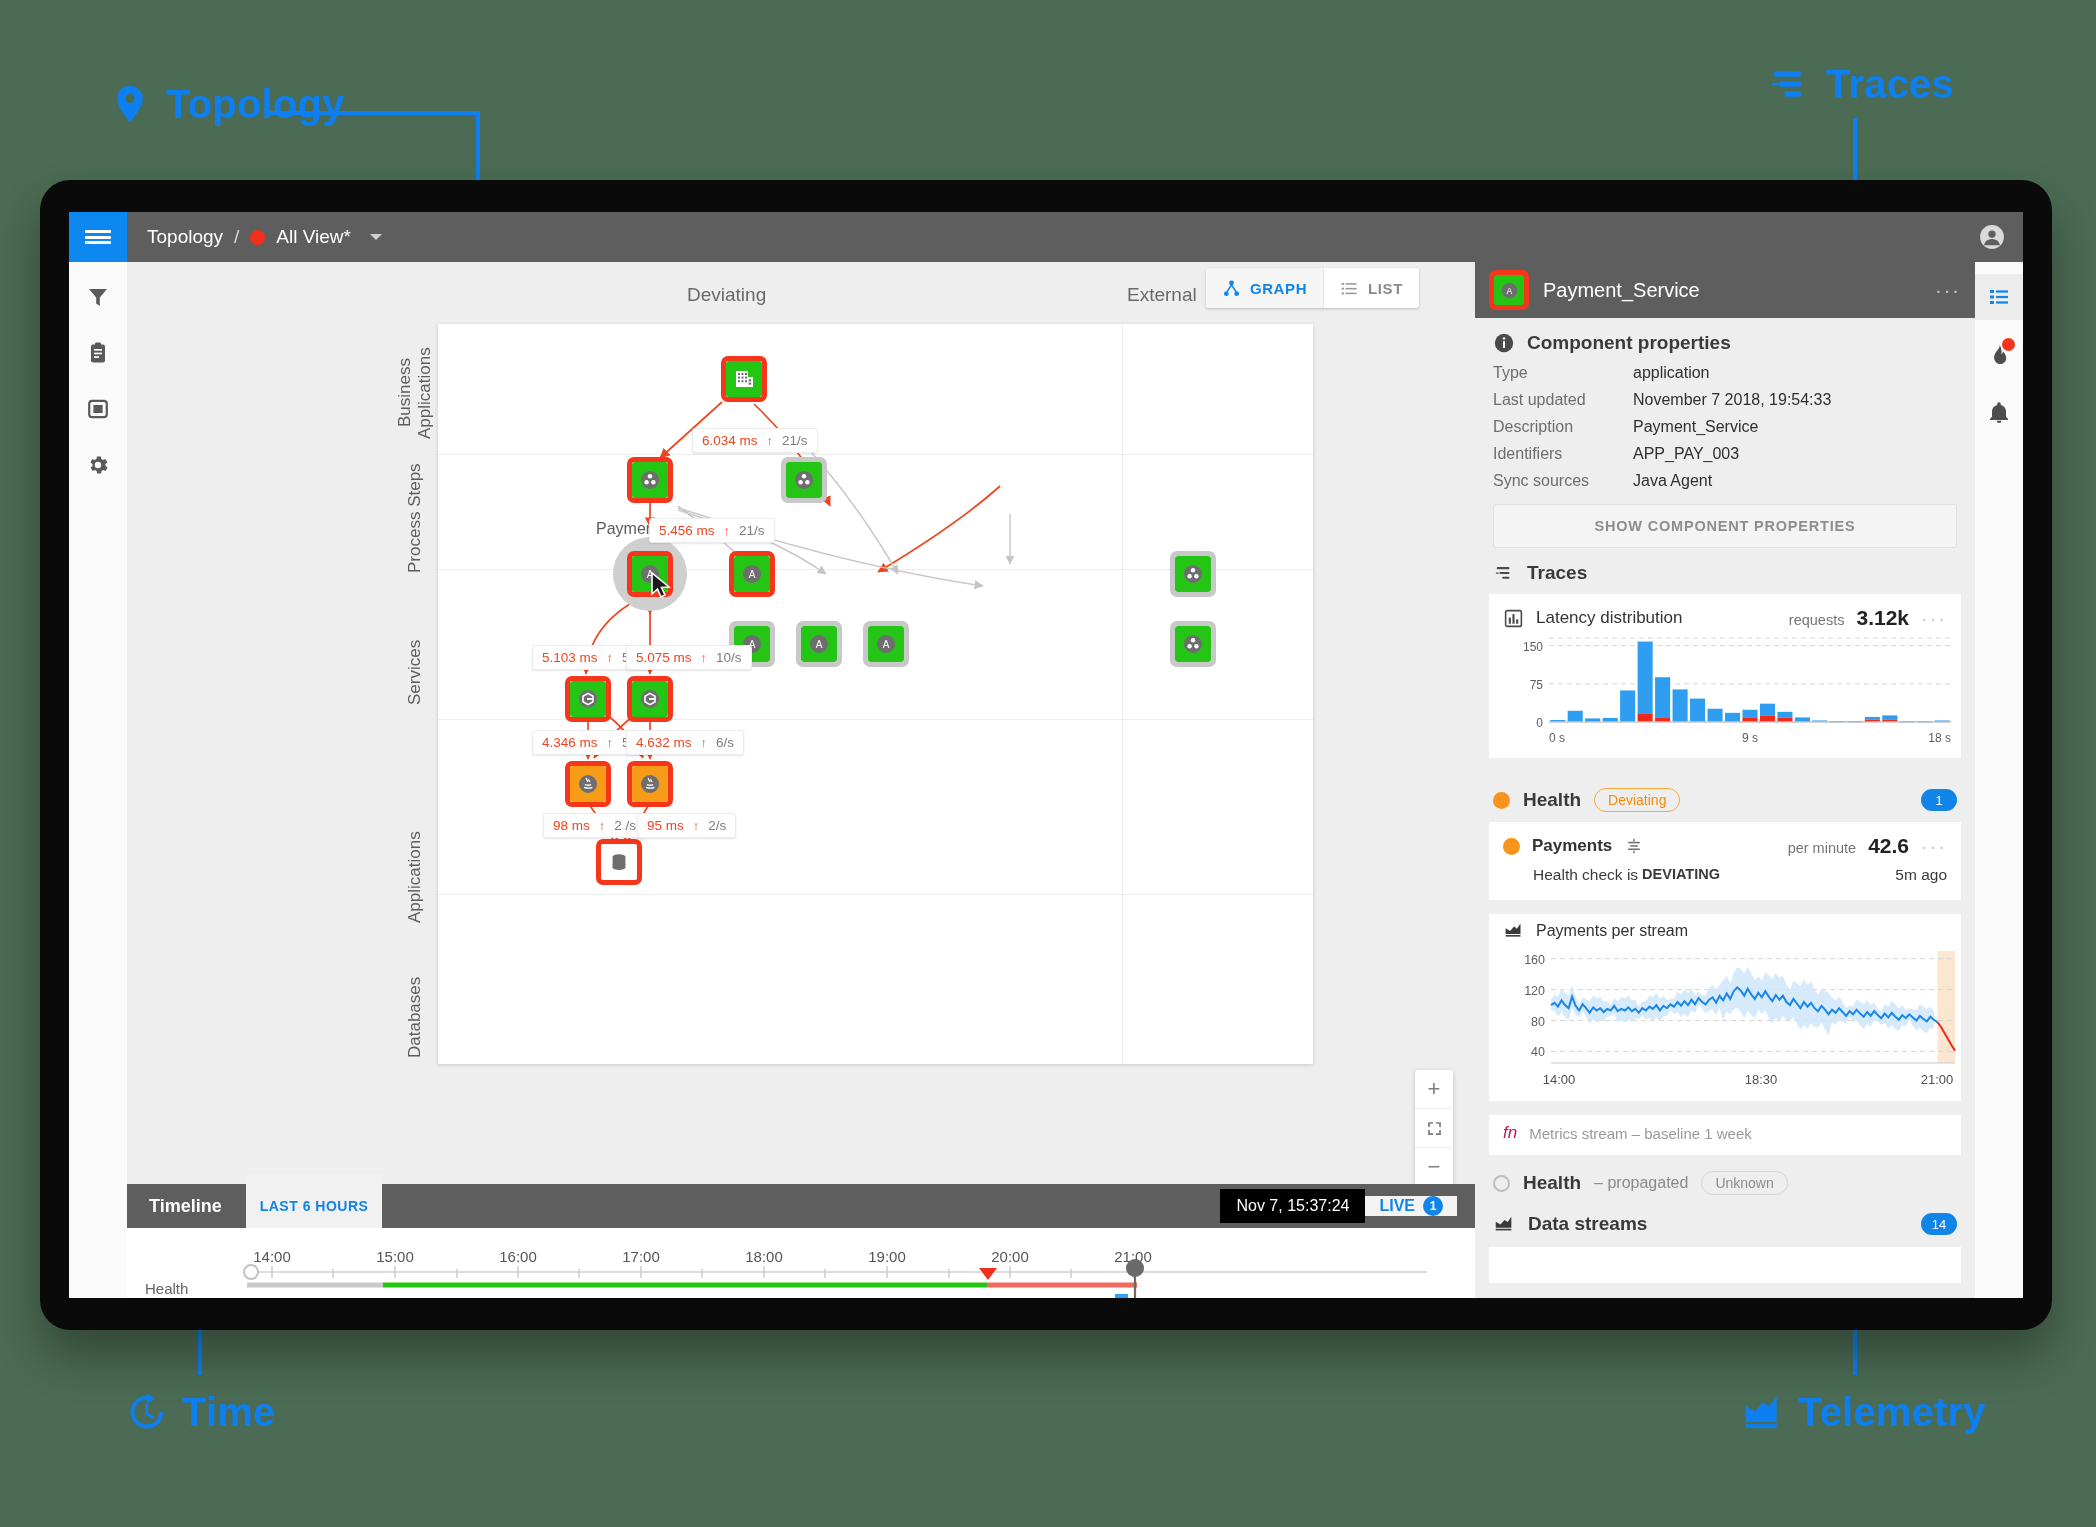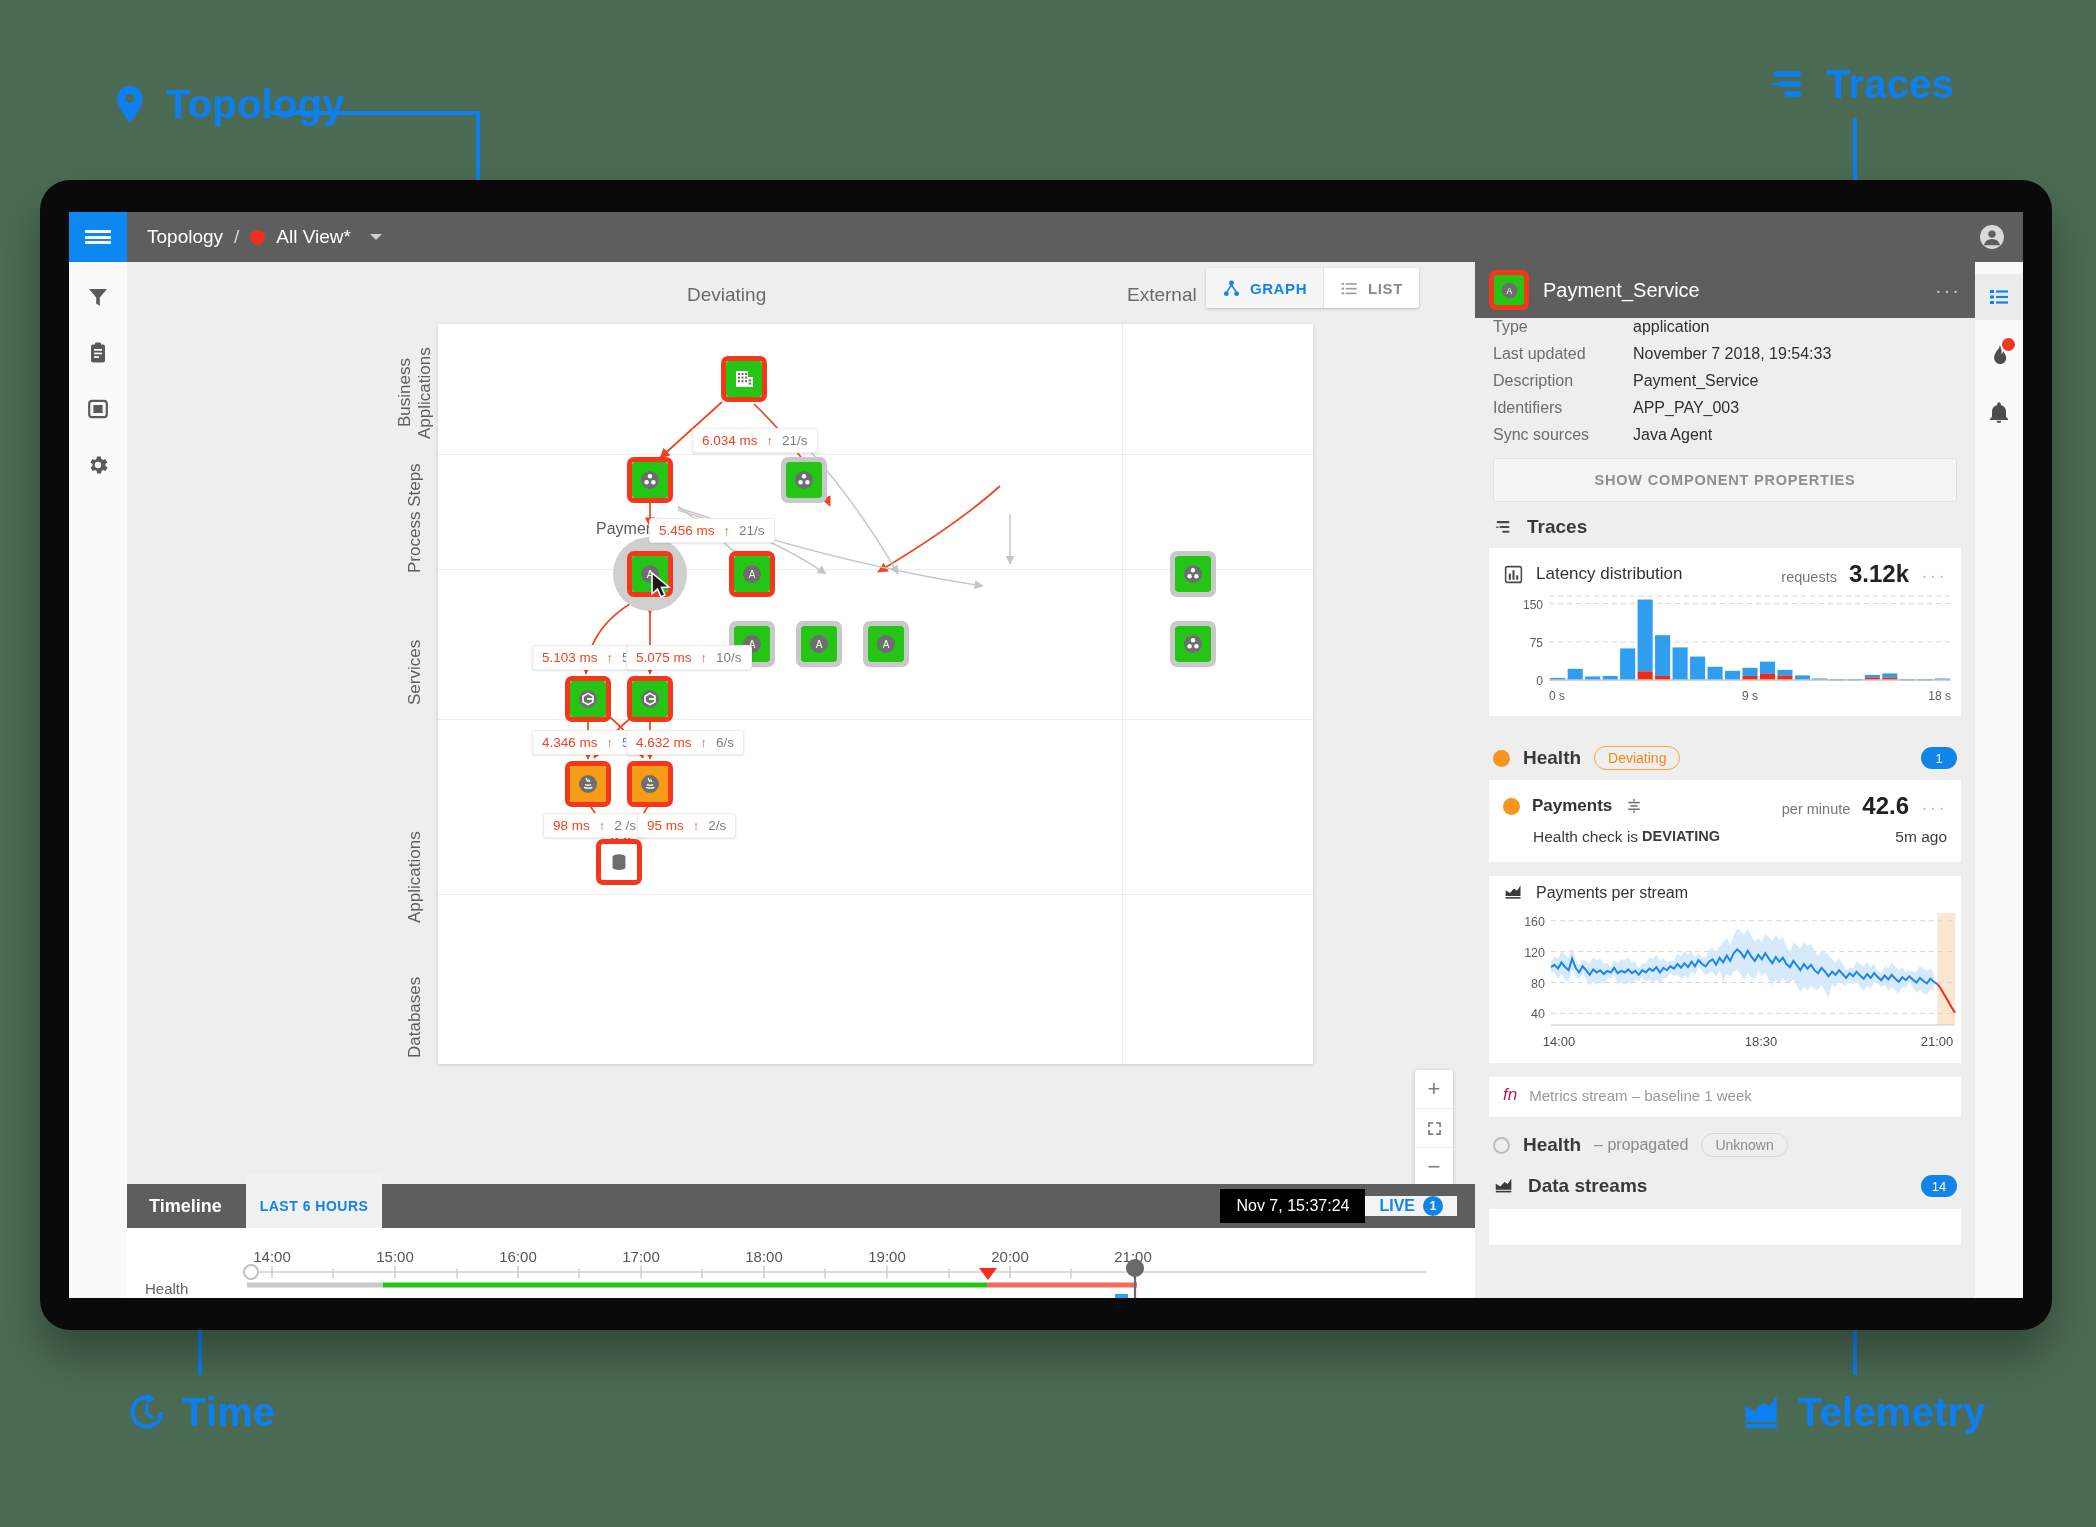--- a/index.html
+++ b/index.html
@@ -106,21 +106,21 @@
   .sec-title{font-size:19px;color:#3a3a3a;font-weight:700;}
   .props{padding:0 18px;}
   .prow{display:flex;font-size:16px;margin-bottom:9px;}
   .pk{width:140px;color:#6d6d6d;}
   .pv{color:#2f2f2f;}
   .showbtn{margin:14px 18px 0 18px;background:#f4f4f4;border:1px solid #e0e0e0;border-radius:3px;height:42px;display:flex;align-items:center;justify-content:center;color:#8e8e8e;font-size:14.5px;font-weight:700;letter-spacing:.8px;}
   .card{background:#fff;margin:0 14px 14px 14px;padding:12px 14px 10px 14px;}
   .card-head{display:flex;align-items:center;gap:12px;font-size:17px;color:#333;}
   .card-head .rt{margin-left:auto;display:flex;align-items:baseline;gap:12px;}
   .unit{font-size:14.5px;color:#767676;}
-  .bigval{font-size:24px;font-weight:700;color:#222;}
+  .bigval{font-size:21px;font-weight:700;color:#222;}
   .orange-dot{width:17px;height:17px;border-radius:50%;background:#f7941e;}
   .hollow-dot{width:17px;height:17px;border-radius:50%;border:2px solid #bdbdbd;box-sizing:border-box;}
   .chip{border:1px solid #f7a83a;color:#f08c12;border-radius:12px;font-size:14px;padding:3px 13px;}
   .chip-grey{border:1px solid #d6d6d6;color:#8c8c8c;border-radius:12px;font-size:14px;padding:3px 13px;}
   .bluebadge{margin-left:auto;background:#1184e8;color:#fff;border-radius:11px;min-width:22px;height:22px;padding:0 7px;font-size:13px;display:flex;align-items:center;justify-content:center;}
   .subrow{display:flex;font-size:15.5px;color:#3b3b3b;padding:8px 0 2px 30px;}
   .subrow .right{margin-left:auto;color:#3b3b3b;}
   .fnrow{display:flex;align-items:center;gap:12px;background:#fff;margin:0 14px;padding:8px 14px 12px 14px;color:#9a9a9a;font-size:15px;}
   .divider{height:12px;}
   svg{display:block;}
@@ -657,20 +657,28 @@
           <svg width="21" height="21" viewBox="0 0 24 24">
                 <circle cx="12" cy="12" r="9" fill="#6e6e6e"></circle>
                 <text x="12" y="16" font-size="10" fill="#fff" text-anchor="middle" font-family="Liberation Sans">A</text>
               </svg>
         </div>
       </div>
       <span class="dt-title">Payment_Service</span>
       <span class="kebab">···</span>
     </div>
 
+    <div class="sec-head">
+      <svg width="22" height="22" viewBox="0 0 24 24">
+            <circle cx="12" cy="12" r="10" fill="#4a4a4a"></circle>
+            <rect x="10.9" y="10" width="2.2" height="7.4" fill="#fff"></rect>
+            <circle cx="12" cy="7" r="1.4" fill="#fff"></circle>
+          </svg>
+      <span class="sec-title">Component properties</span>
+    </div>
 
     <div class="props">
       <div class="prow">
         <span class="pk">Type</span>
         <span class="pv">application</span>
       </div>
       <div class="prow">
         <span class="pk">Last updated</span>
         <span class="pv">November 7 2018, 19:54:33</span>
       </div>

